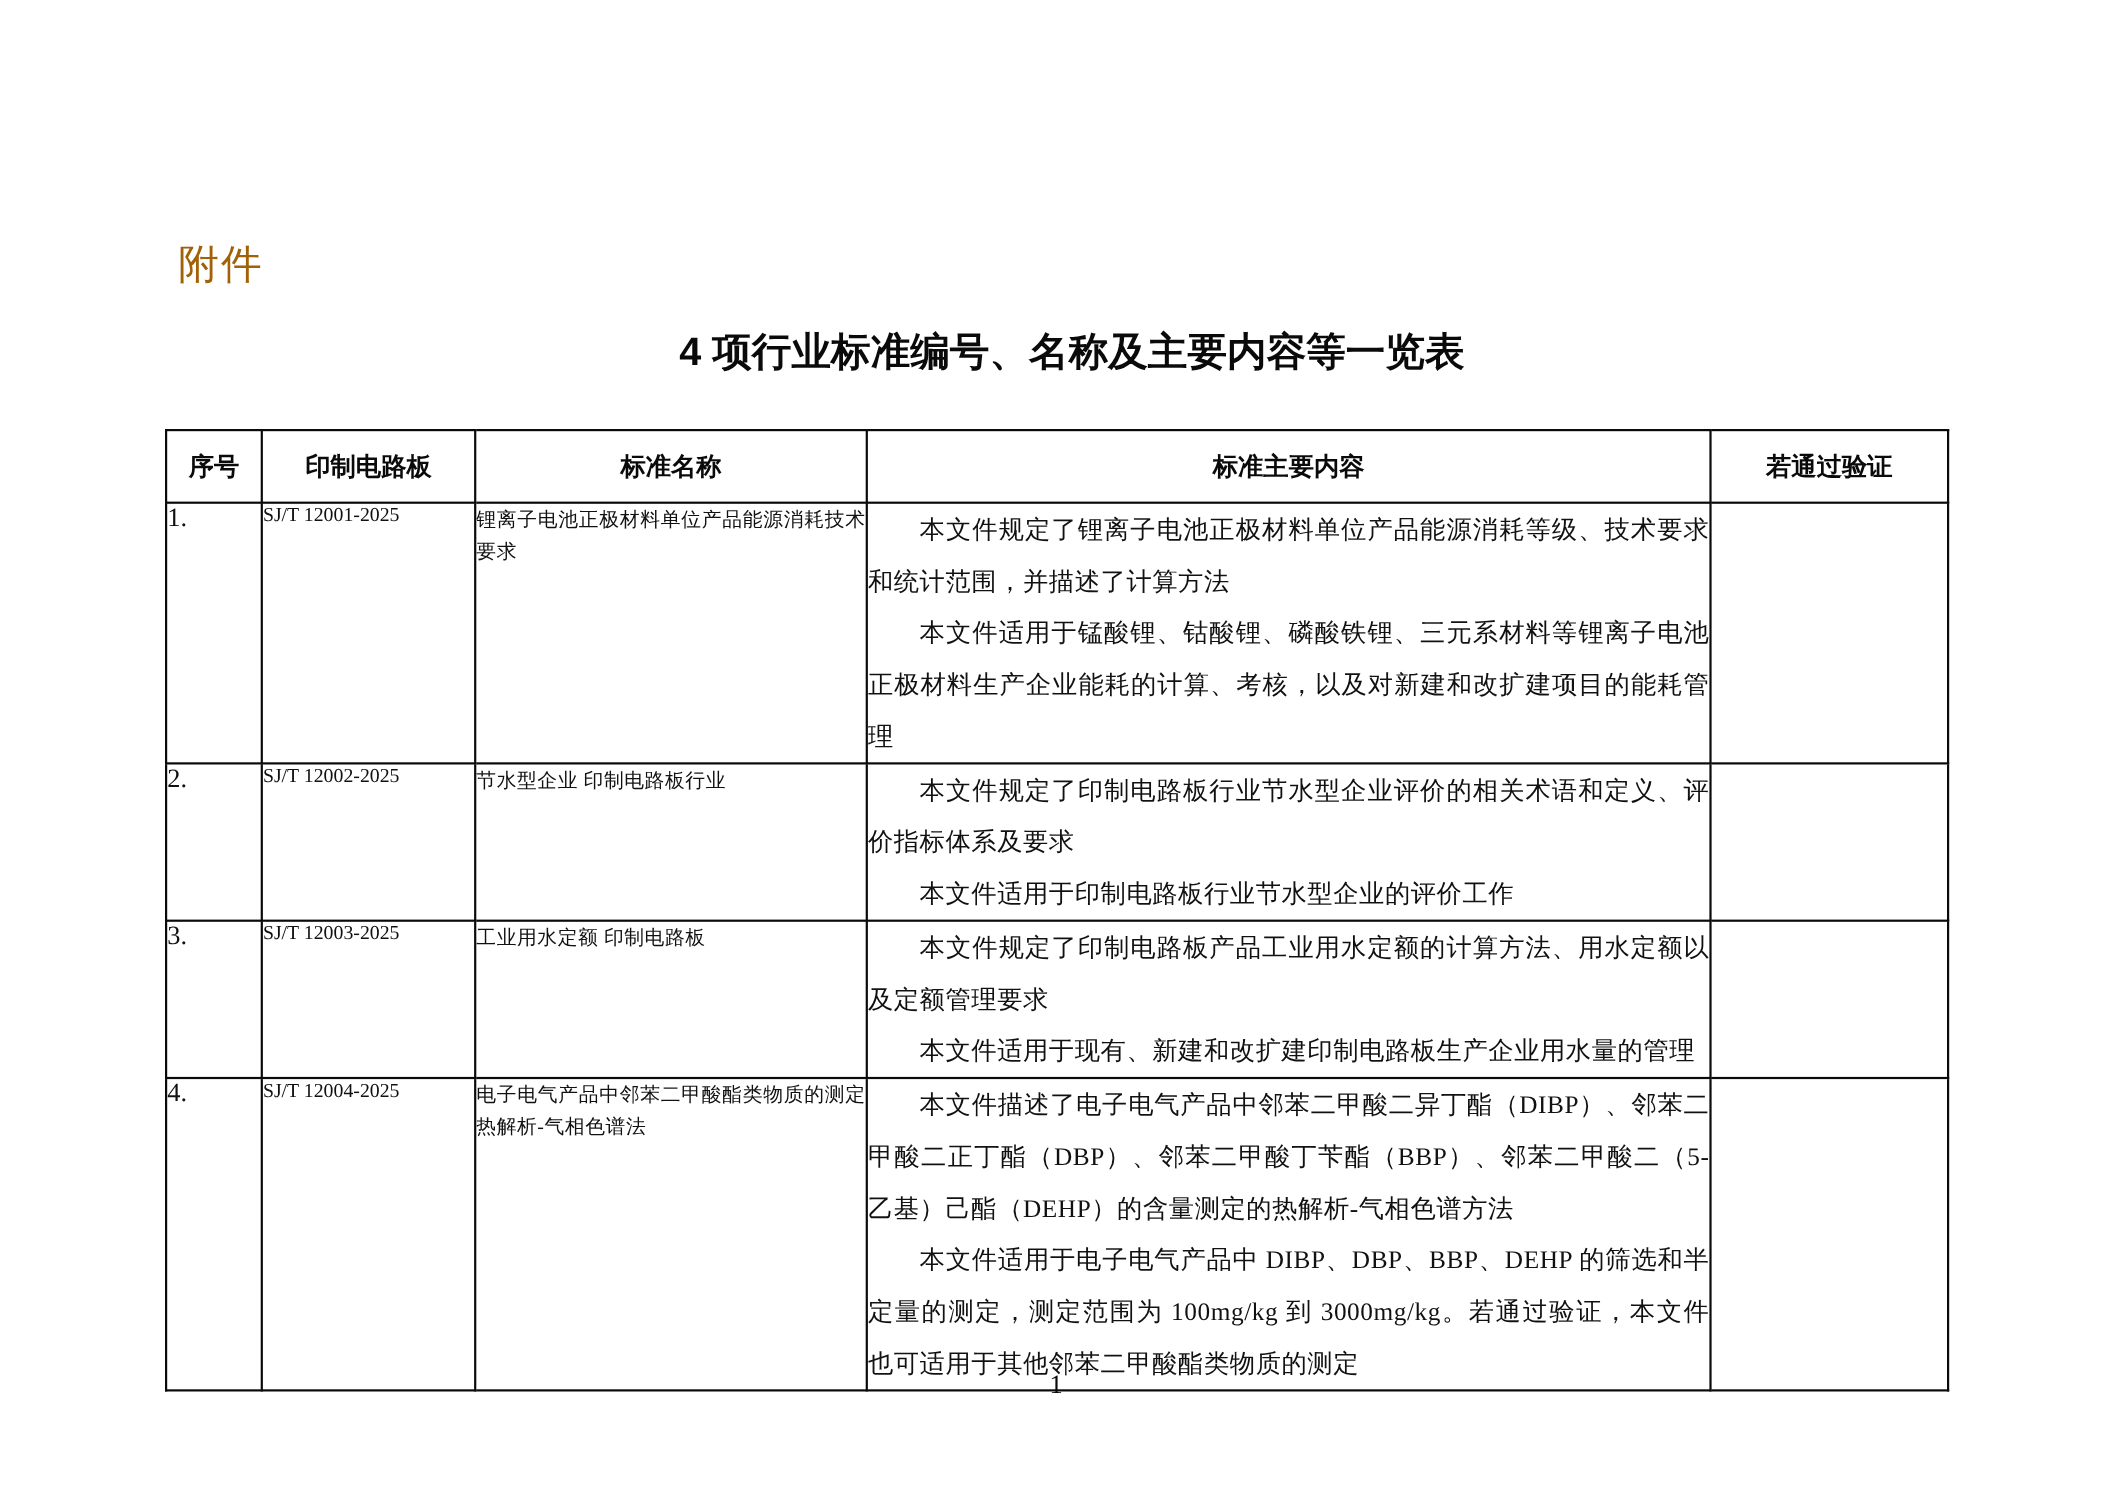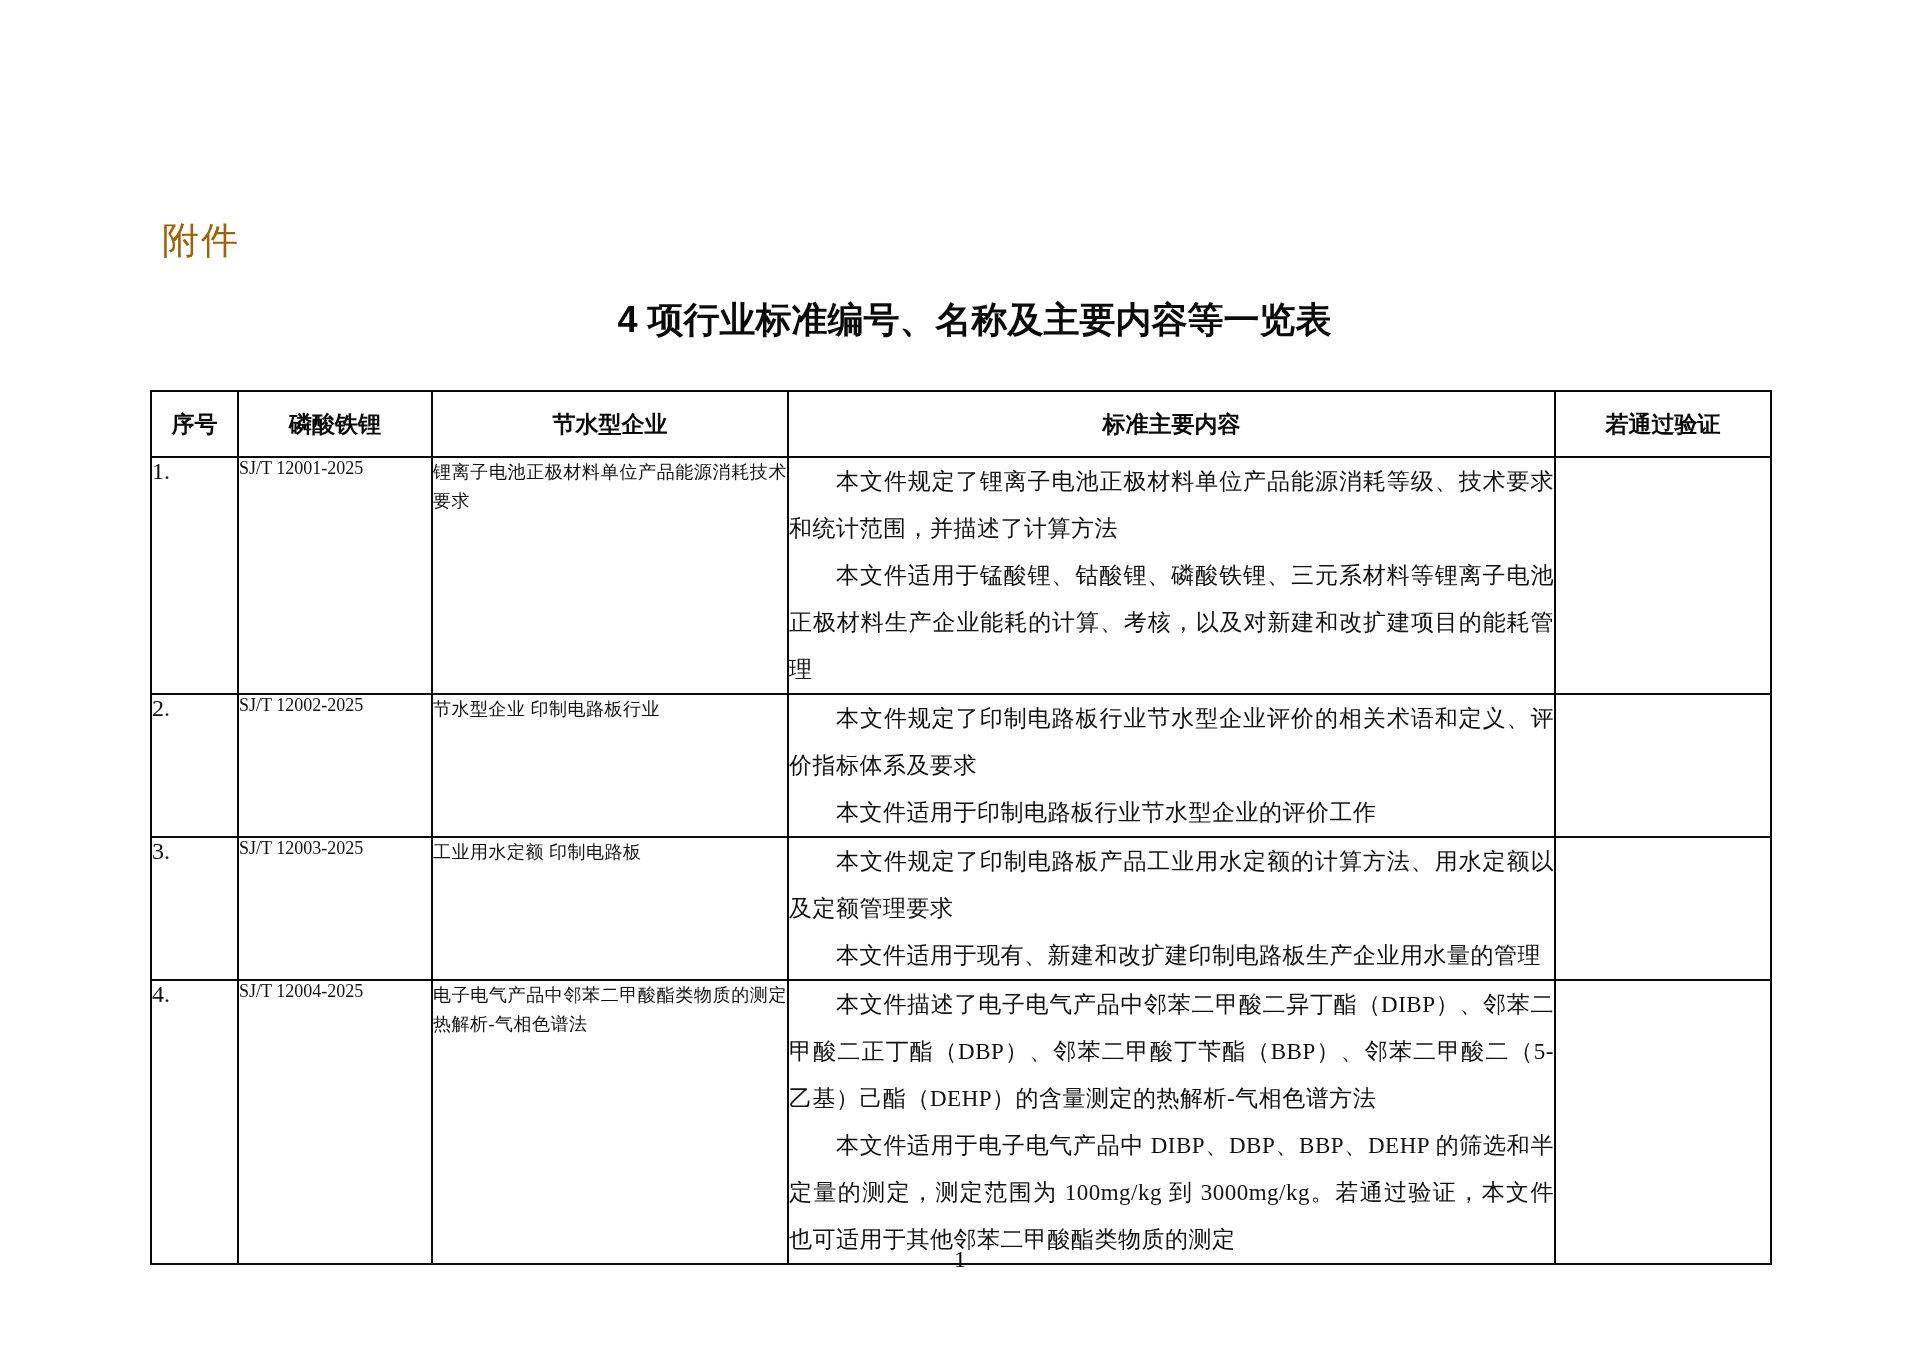--- a/index.html
+++ b/index.html
@@ -112,22 +112,22 @@
   <colgroup>
     <col style="width:87px">
     <col style="width:194px">
     <col style="width:356px">
     <col style="width:767px">
     <col style="width:216px">
   </colgroup>
   <thead>
     <tr class="header-row">
       <th>序号</th>
-      <th>磷酸铁锂</th>
-      <th>节水型企业</th>
+      <th>印制电路板</th>
+      <th>标准名称</th>
       <th>标准主要内容</th>
       <th>若通过验证</th>
     </tr>
   </thead>
   <tbody>
     <tr class="row-1">
       <td class="cell-no">1.</td>
       <td class="cell-code">SJ/T 12001-2025</td>
       <td class="cell-name">锂离子电池正极材料单位产品能源消耗技术要求</td>
       <td class="cell-content">

